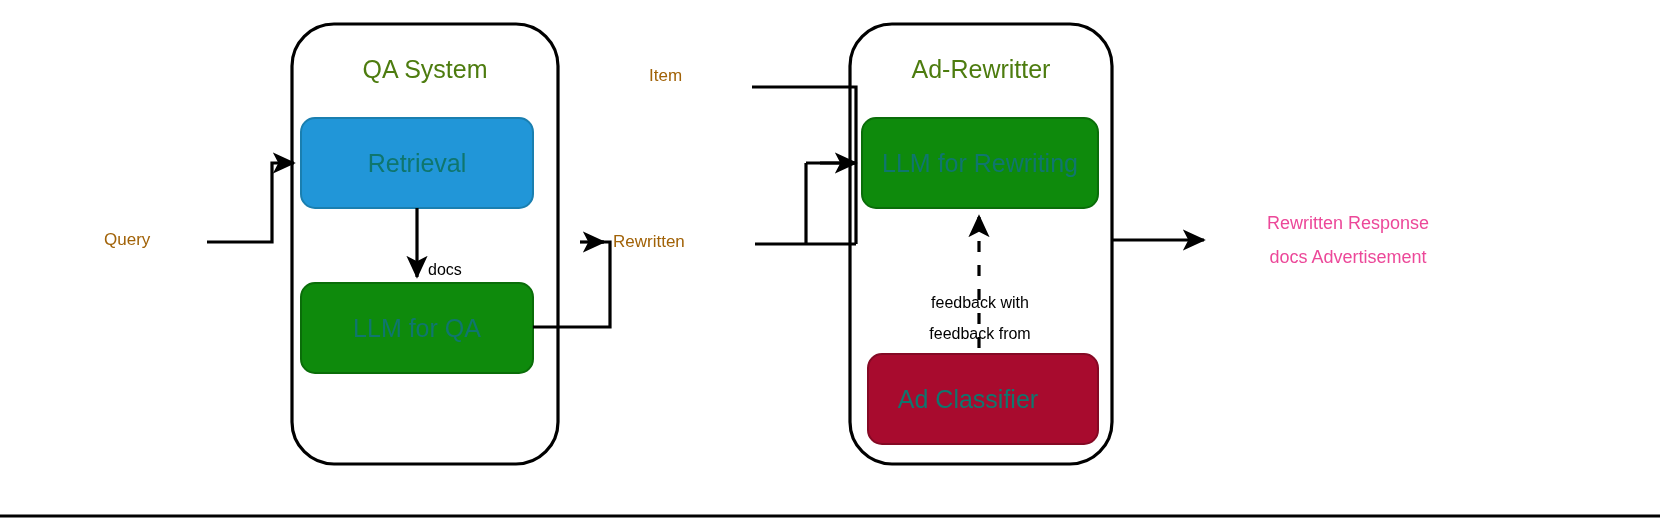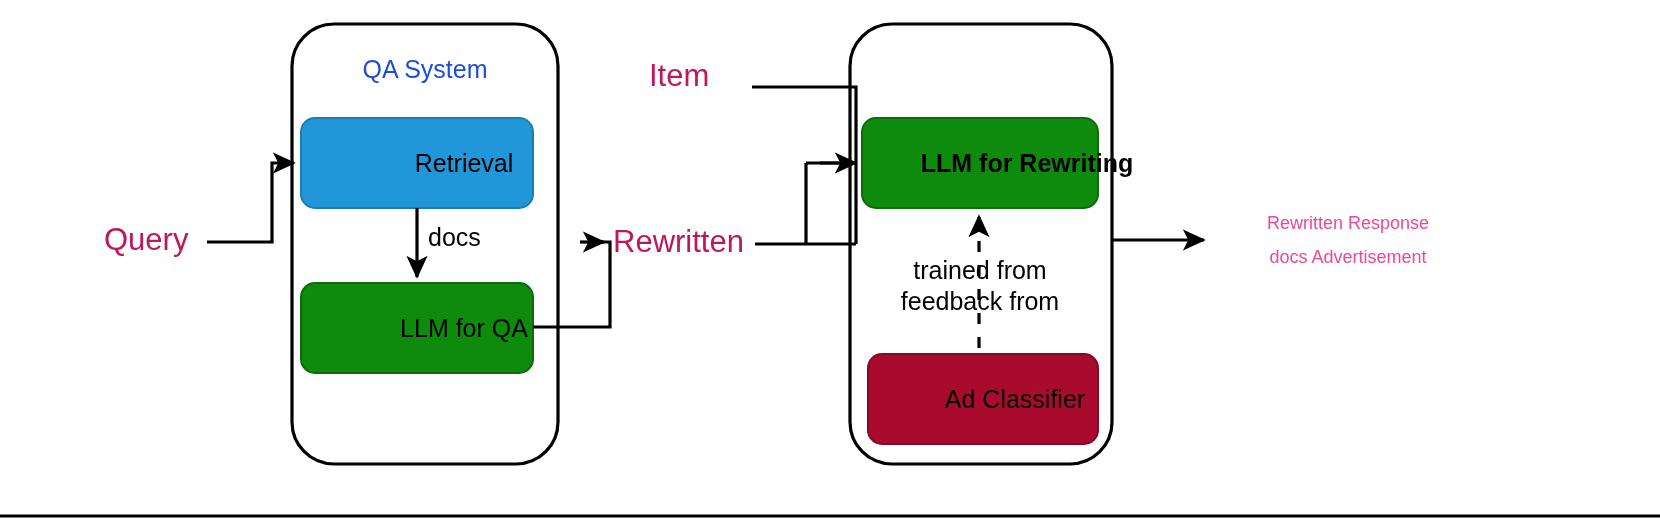--- a/index.html
+++ b/index.html
@@ -19,53 +19,53 @@
   }
   #diagram-svg {
     position: absolute;
     left: 0;
     top: 0;
     width: 1660px;
     height: 520px;
   }
   .lbl {
     position: absolute;
-    color: #be185d;
-    font-size: 31px;
+    color: #a16207;
+    font-size: 17px;
     line-height: 30px;
     white-space: pre;
     letter-spacing: 0px;
   }
   .box-label {
     position: absolute;
     display: flex;
     align-items: center;
     justify-content: center;
     text-align: center;
-    color: #000000;
+    color: #0f766e;
     font-size: 25px;
     line-height: 30px;
     pointer-events: none;
-    padding-left: 47px;
   }
   .group-title {
     position: absolute;
-    color: #1d4ed8;
+    color: #4d7c0f;
     font-size: 25px;
     line-height: 30px;
     text-align: center;
     white-space: pre;
   }
   .edge-label {
     position: absolute;
     color: #000000;
-    font-size: 25px;
+    font-size: 16px;
     line-height: 31px;
     text-align: center;
     white-space: pre;
+    margin-top: 32px;
   }
   .out-label {
     position: absolute;
     color: #ec4899;
     font-size: 18px;
     line-height: 34px;
     text-align: center;
     white-space: pre;
   }
 </style>
@@ -113,38 +113,39 @@
 
     <path d="M 979 348 L 979 216" fill="none" stroke="#000000" stroke-width="3.2" stroke-dasharray="11 13" marker-end="url(#arrowUp)"></path>
 
     <path d="M 1112 240 L 1204 240" fill="none" stroke="#000000" stroke-width="3.2" marker-end="url(#arrow)"></path>
 
     <line x1="0" y1="516" x2="1660" y2="516" stroke="#000000" stroke-width="3.2"></line>
   </svg>
 
   <div class="group-title" style="left:292px; top:54px; width:266px;">QA System</div>
 
+  <div class="group-title" style="left:850px; top:54px; width:262px;">Ad-Rewritter</div>
 
   <div class="box-label" style="left:301px; top:118px; width:232px; height:90px;">Retrieval</div>
 
   <div class="box-label" style="left:301px; top:283px; width:232px; height:90px;border-radius:9px;">LLM for QA</div>
 
-  <div class="box-label" style="left:862px; top:118px; width:236px; height:90px;font-weight:bold;">LLM for Rewriting</div>
+  <div class="box-label" style="left:862px; top:118px; width:236px; height:90px;">LLM for Rewriting</div>
 
   <div class="box-label" style="left:868px; top:354px; width:200px; height:90px;">Ad Classifier</div>
 
   <div class="lbl" style="left:104px; top:225px;text-align:right;">Query</div>
 
   <div class="lbl" style="left:649px; top:61px;">Item</div>
 
   <div class="lbl" style="left:613px; top:227px;">Rewritten</div>
 
   <div class="edge-label" style="left:428px; top:222px;">docs</div>
 
-  <div class="edge-label" style="left:860px; top:255px; width:240px;">trained from</div>
+  <div class="edge-label" style="left:860px; top:255px; width:240px;">feedback with</div>
 
   <div class="edge-label" style="left:860px; top:286px; width:240px;">feedback from</div>
 
   <div class="out-label" style="left:1218px; top:206px; width:260px; text-align:center;">Rewritten Response</div>
 
   <div class="out-label" style="left:1218px; top:240px; width:260px; text-align:center;">docs Advertisement</div>
 
 </div>
 
 </body></html>

